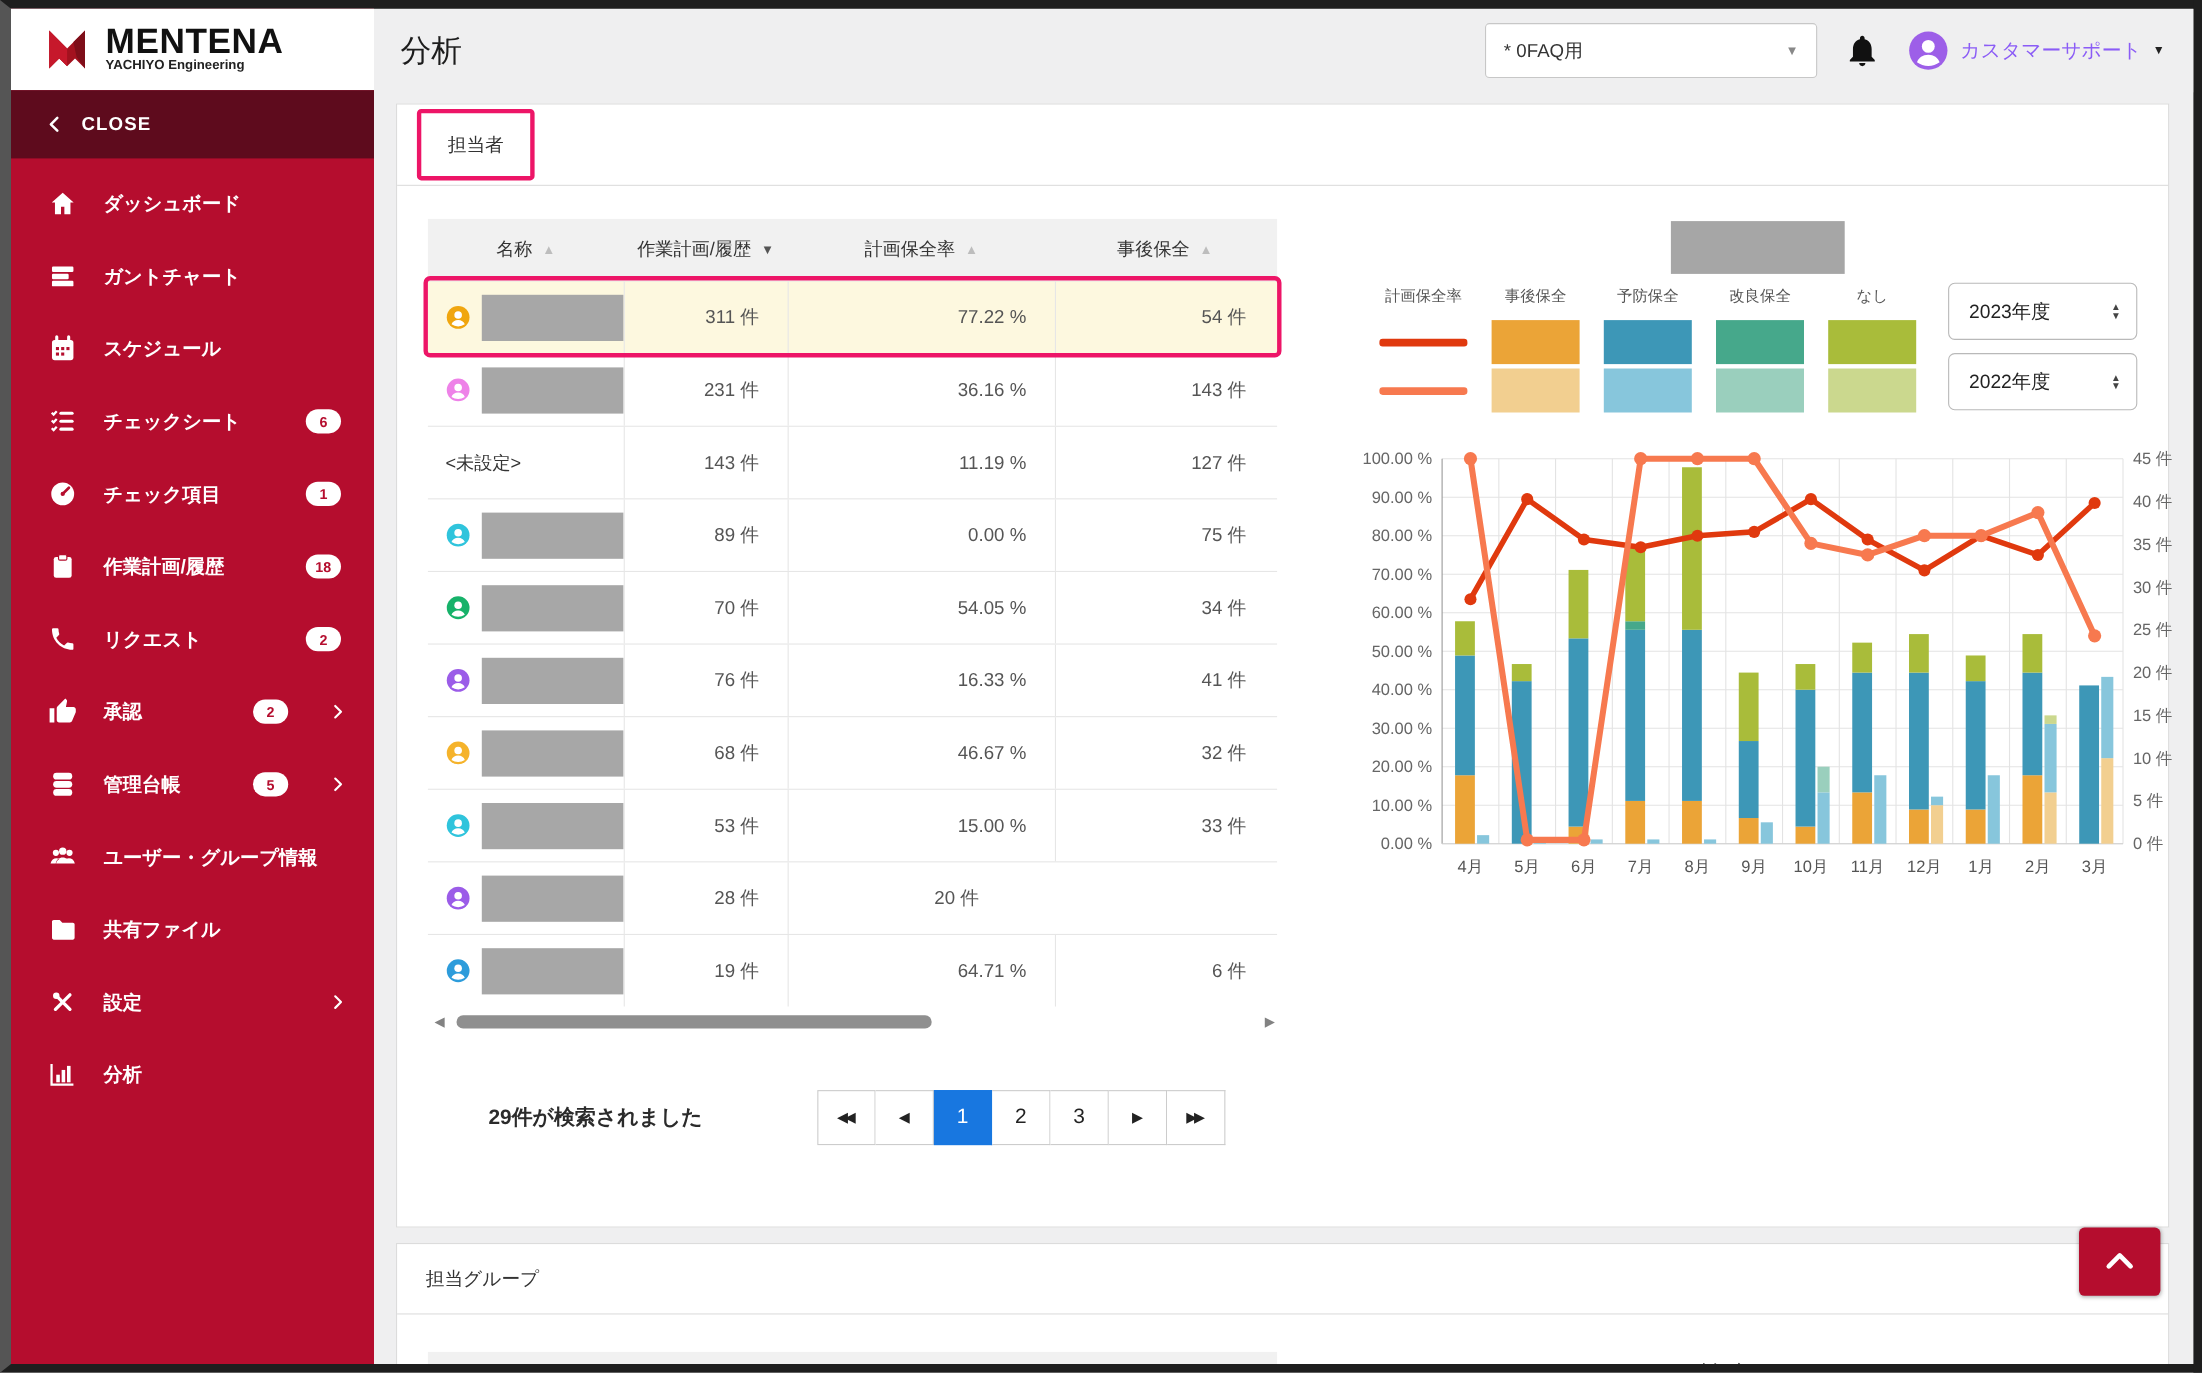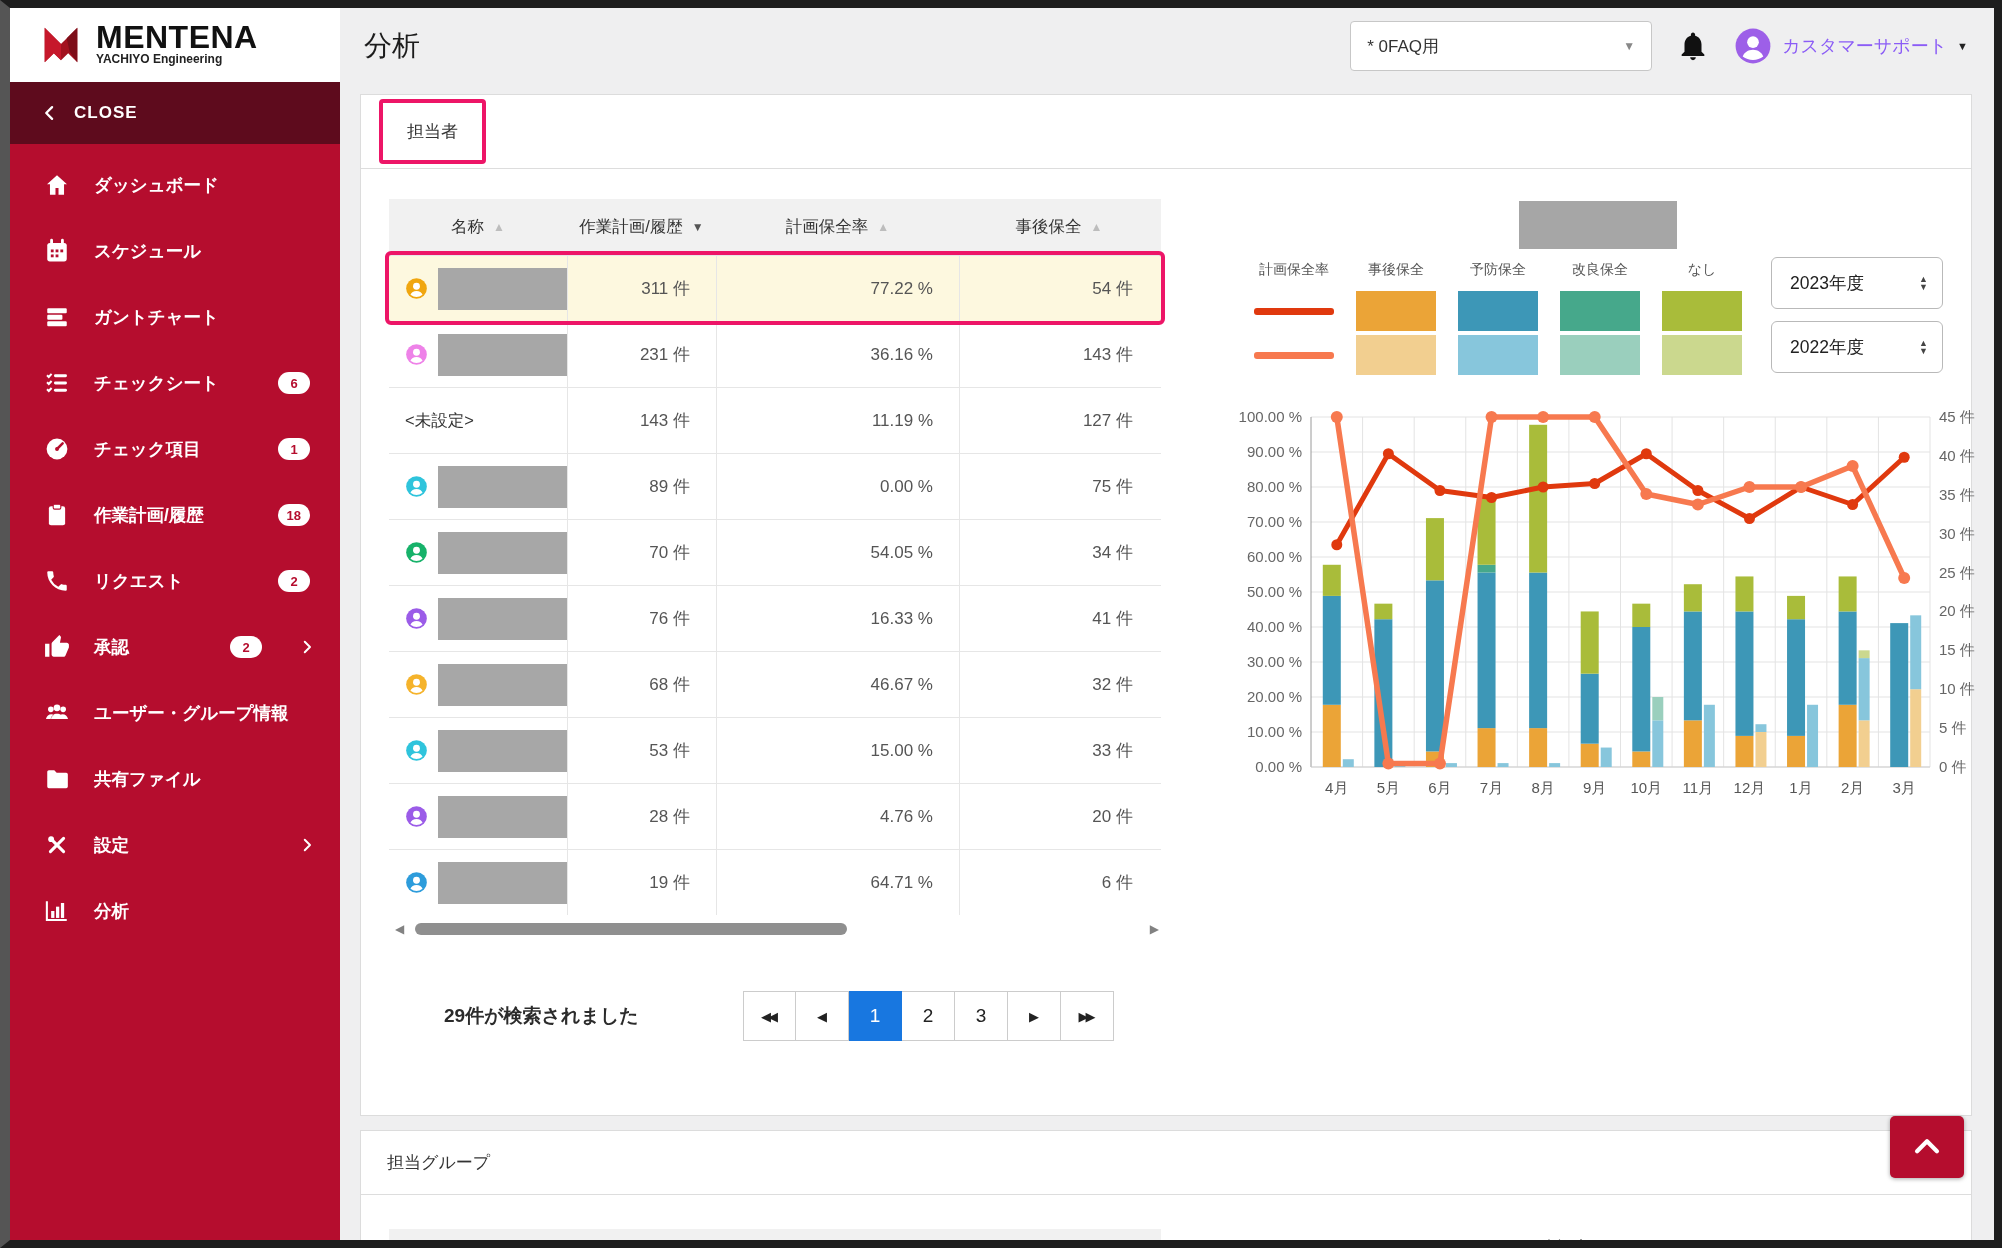--- a/index.html
+++ b/index.html
@@ -143,46 +143,46 @@
           <span class="nicon">
             <svg viewBox="0 0 24 24" fill="#fff">
               <path d="M12 3 2.8 11.2h2.7V21h5.1v-6.2h2.8V21h5.1v-9.8h2.7z"></path>
             </svg>
           </span>
           <span class="nlabel">ダッシュボード</span>
         </div>
         <div class="nav-item">
           <span class="nicon">
             <svg viewBox="0 0 24 24" fill="#fff">
+              <rect x="3" y="4" width="18" height="4.6" rx="1"></rect>
+              <rect x="3" y="10" width="14" height="4.6" rx="1"></rect>
+              <rect x="3" y="16" width="18" height="4.6" rx="1"></rect>
+            </svg>
+          </span>
+          <span class="nlabel">ガントチャート</span>
+        </div>
+        <div class="nav-item">
+          <span class="nicon">
+            <svg viewBox="0 0 24 24" fill="#fff">
               <path d="M7 2v3.4M17 2v3.4" stroke="#fff" stroke-width="2.6" fill="none" stroke-linecap="round"></path>
               <rect x="3" y="4.6" width="18" height="17" rx="2.4"></rect>
               <g fill="#B50D2E">
                 <rect x="6.3" y="10.6" width="2.6" height="2.6"></rect>
                 <rect x="10.7" y="10.6" width="2.6" height="2.6"></rect>
                 <rect x="15.1" y="10.6" width="2.6" height="2.6"></rect>
                 <rect x="6.3" y="15.2" width="2.6" height="2.6"></rect>
                 <rect x="10.7" y="15.2" width="2.6" height="2.6"></rect>
               </g>
             </svg>
           </span>
           <span class="nlabel">スケジュール</span>
         </div>
         <div class="nav-item">
           <span class="nicon">
             <svg viewBox="0 0 24 24" fill="#fff">
-              <rect x="3" y="4" width="18" height="4.6" rx="1"></rect>
-              <rect x="3" y="10" width="14" height="4.6" rx="1"></rect>
-              <rect x="3" y="16" width="18" height="4.6" rx="1"></rect>
-            </svg>
-          </span>
-          <span class="nlabel">ガントチャート</span>
-        </div>
-        <div class="nav-item">
-          <span class="nicon">
-            <svg viewBox="0 0 24 24" fill="#fff">
               <path d="M2.8 4.8l1.6 1.6 2.6-2.8" stroke="#fff" stroke-width="1.9" fill="none"></path>
               <rect x="9.2" y="3.9" width="12" height="2.7" rx="1.3"></rect>
               <path d="M2.8 11.3l1.6 1.6 2.6-2.8" stroke="#fff" stroke-width="1.9" fill="none"></path>
               <rect x="9.2" y="10.6" width="12" height="2.7" rx="1.3"></rect>
               <path d="M2.8 17.8l1.6 1.6 2.6-2.8" stroke="#fff" stroke-width="1.9" fill="none"></path>
               <rect x="9.2" y="17.3" width="12" height="2.7" rx="1.3"></rect>
             </svg>
           </span>
           <span class="nlabel">チェックシート</span>
           <span class="nbadge">6</span>
@@ -218,20 +218,36 @@
           <span class="nbadge">2</span>
         </div>
         <div class="nav-item has-chev">
           <span class="nicon">
             <svg viewBox="0 0 24 24" fill="#fff">
               <path d="M1 21h4V9H1v12zM23 10c0-1.1-.9-2-2-2h-6.31l.95-4.57.03-.32c0-.41-.17-.79-.44-1.06L14.17 1 7.59 7.59C7.22 7.95 7 8.45 7 9v10c0 1.1.9 2 2 2h9c.83 0 1.54-.5 1.84-1.22l3.02-7.05c.09-.23.14-.47.14-.73v-2z"></path>
             </svg>
           </span>
           <span class="nlabel">承認</span>
           <span class="nbadge">2</span>
+          <span class="nchev">
+            <svg viewBox="0 0 24 24">
+              <path d="M9 5l7 7-7 7" stroke="#fff" stroke-width="2.6" fill="none" stroke-linecap="round" stroke-linejoin="round"></path>
+            </svg>
+          </span>
+        </div>
+        <div class="nav-item has-chev">
+          <span class="nicon">
+            <svg viewBox="0 0 24 24" fill="#fff">
+              <rect x="4" y="2.4" width="16" height="5.6" rx="2.8"></rect>
+              <rect x="4" y="9.2" width="16" height="5.6" rx="2.8"></rect>
+              <rect x="4" y="16" width="16" height="5.6" rx="2.8"></rect>
+            </svg>
+          </span>
+          <span class="nlabel">管理台帳</span>
+          <span class="nbadge">5</span>
           <span class="nchev">
             <svg viewBox="0 0 24 24">
               <path d="M9 5l7 7-7 7" stroke="#fff" stroke-width="2.6" fill="none" stroke-linecap="round" stroke-linejoin="round"></path>
             </svg>
           </span>
         </div>
         <div class="nav-item">
           <span class="nicon">
             <svg viewBox="0 0 24 24" fill="#fff">
               <circle cx="6.3" cy="8.6" r="2.6"></circle>
@@ -455,21 +471,20 @@
                     <span class="pavatar">
                       <svg viewBox="0 0 24 24">
                         <circle cx="12" cy="12" r="10.8" fill="#9B5CE8"></circle>
                         <circle cx="12" cy="9.7" r="3.6" fill="#fff"></circle>
                         <path d="M12 14.5c-3 0-5.5 1.7-6.3 4.1a10.7 10.7 0 0 0 12.6 0c-.8-2.4-3.3-4.1-6.3-4.1z" fill="#fff"></path>
                       </svg>
                     </span>
                     <span class="redact"></span>
                   </div>
                   <div class="td num" style="width:149px">28 件</div>
-                  <div class="td num" style="width:243px">4.76 %</div>
                   <div class="td num" style="width:200px">20 件</div>
                 </div>
                 <div class="trow ">
                   <div class="td name" style="width:178px">
                     <span class="pavatar">
                       <svg viewBox="0 0 24 24">
                         <circle cx="12" cy="12" r="10.8" fill="#2D9CDB"></circle>
                         <circle cx="12" cy="9.7" r="3.6" fill="#fff"></circle>
                         <path d="M12 14.5c-3 0-5.5 1.7-6.3 4.1a10.7 10.7 0 0 0 12.6 0c-.8-2.4-3.3-4.1-6.3-4.1z" fill="#fff"></path>
                       </svg>

